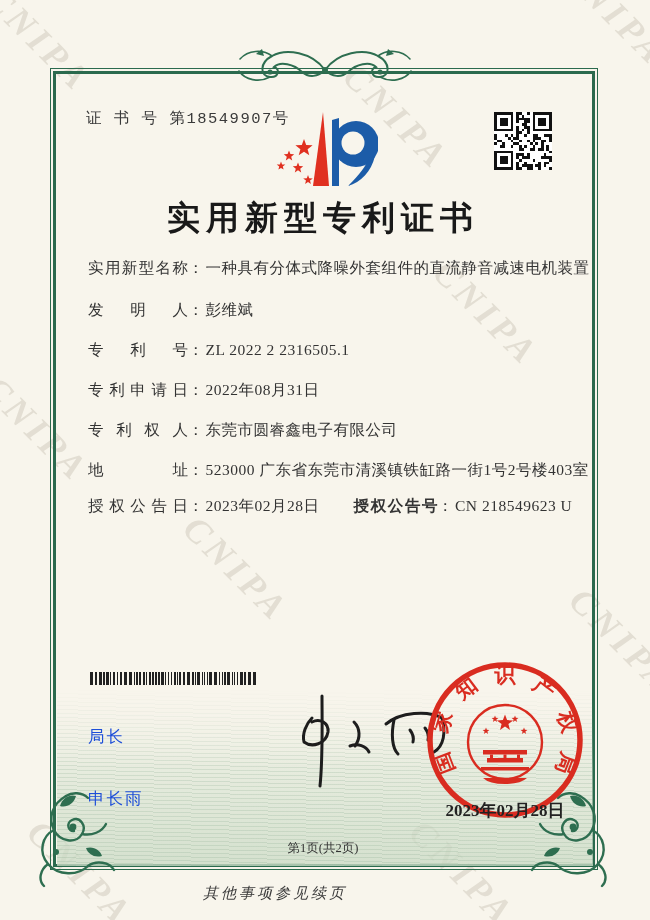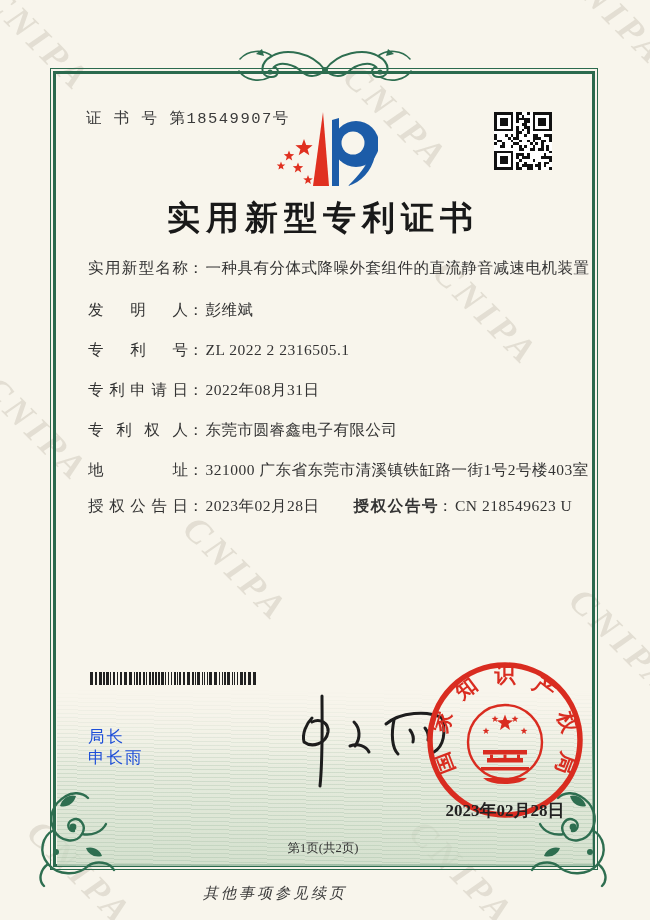--- a/index.html
+++ b/index.html
@@ -297,21 +297,21 @@
 <div class="field-row" style="top:340px">
   <span class="field-label">专利号</span><span class="field-colon">：</span><span class="field-value">ZL 2022 2 2316505.1</span>
 </div>
 <div class="field-row" style="top:380px">
   <span class="field-label">专利申请日</span><span class="field-colon">：</span><span class="field-value">2022年08月31日</span>
 </div>
 <div class="field-row" style="top:420px">
   <span class="field-label">专利权人</span><span class="field-colon">：</span><span class="field-value">东莞市圆睿鑫电子有限公司</span>
 </div>
 <div class="field-row" style="top:460px">
-  <span class="field-label">地址</span><span class="field-colon">：</span><span class="field-value">321000 广东省东莞市清溪镇铁缸路一街1号2号楼403室</span>
+  <span class="field-label">地址</span><span class="field-colon">：</span><span class="field-value">523000 广东省东莞市清溪镇铁缸路一街1号2号楼403室</span>
 </div>
 <div class="field-row" style="top:496px">
   <span class="field-label">授权公告日</span><span class="field-colon">：</span><span class="field-value">2023年02月28日</span><span class="field-pair2"><span class="field-label2">授权公告号</span><span class="field-colon">：</span><span class="field-value">CN 218549623 U</span></span>
 </div>
 
 <div class="body-text">
 </div>
 
 <svg class="orn" style="left:90px;top:672px" width="166" height="13" viewBox="0 0 166 13" shape-rendering="crispEdges">
   <g id="barcode-bars" fill="#222">
@@ -360,21 +360,21 @@
       <rect x="144" y="0" width="1" height="13"></rect>
       <rect x="147" y="0" width="1" height="13"></rect>
       <rect x="150" y="0" width="3" height="13"></rect>
       <rect x="154" y="0" width="2" height="13"></rect>
       <rect x="158" y="0" width="3" height="13"></rect>
       <rect x="163" y="0" width="3" height="13"></rect>
     </g>
 </svg>
 
 <div class="signer" style="top:726px">局长</div>
-<div class="signer" style="top:747px">申长雨</div>
+<div class="signer" style="top:788px">申长雨</div>
 
 <svg class="orn" style="left:282px;top:688px" width="170" height="105" viewBox="0 0 170 105">
   <g fill="none" stroke="#1d1d1d" stroke-width="3" stroke-linecap="round" stroke-linejoin="round">
     <path d="M30 30 C24 36 20 46 22 54 C30 60 44 56 46 44 C47 35 38 30 30 34"></path>
     <path d="M40 8 C40 30 41 70 38 98"></path>
     <path d="M72 34 C78 40 79 50 73 58"></path>
     <path d="M68 58 C76 55 84 58 87 64"></path>
     <path d="M104 36 C118 24 146 22 160 30 C164 44 162 58 152 64"></path>
     <path d="M112 32 C109 46 110 60 116 66"></path>
     <path d="M128 42 C131 46 132 50 131 54"></path>

